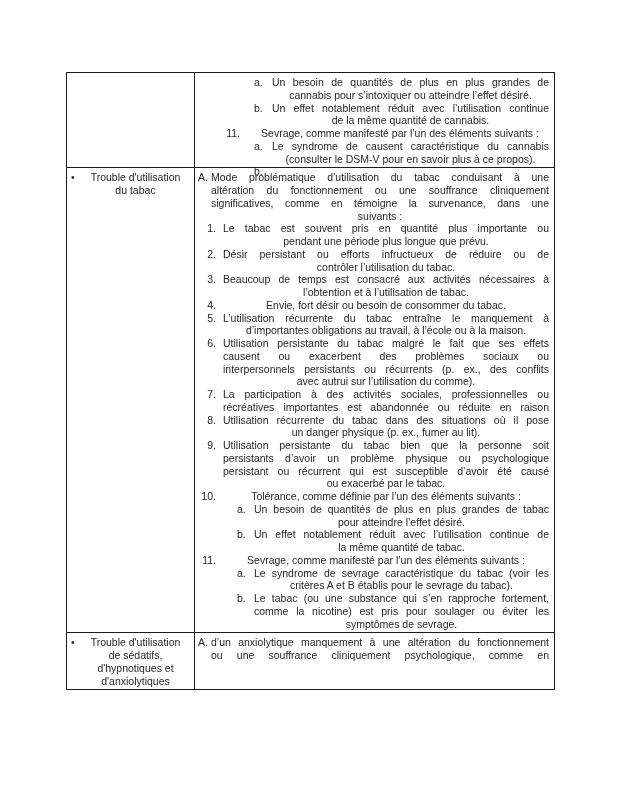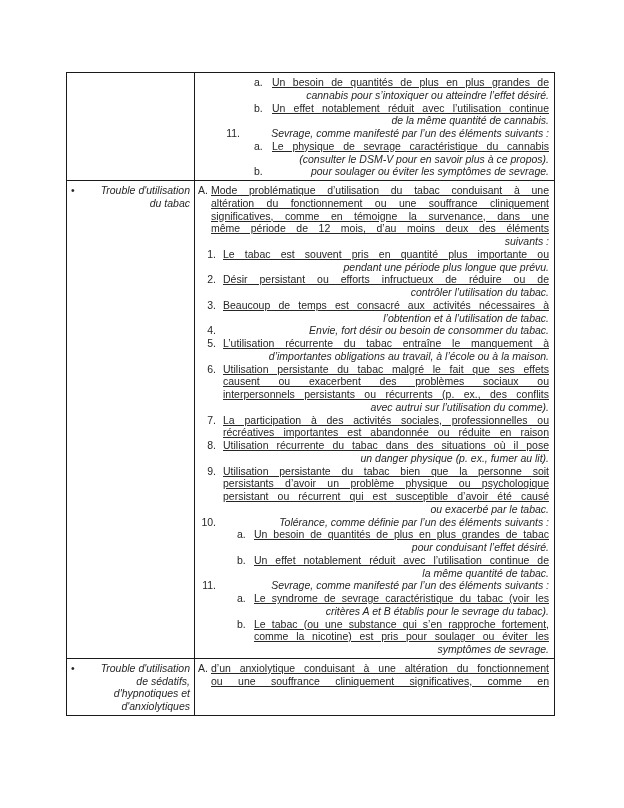--- a/index.html
+++ b/index.html
@@ -53,22 +53,22 @@
   .lv-num   { padding-left: 27px; }
   .lv-num   > .marker { left: 2px; width: 18px; text-align: right; }
   .lv-alpha { padding-left: 58px; }
   .lv-alpha > .marker { left: 41px; }
   
   .offset .lv-num   { padding-left: 55px; }
   .offset .lv-num   > .marker { left: 22px; width: 22px; text-align: right; }
   .offset .lv-alpha { padding-left: 76px; }
   .offset .lv-alpha > .marker { left: 58px; }
   .line { white-space: nowrap; overflow: visible; }
-  .jl   { text-align: justify; text-align-last: justify; text-decoration: underline; }
-  .ll   { text-align: right; font-style: italic; }
+  .jl   { text-align: justify; text-align-last: justify; }
+  .ll   { text-align: center; }
 </style>
 </head>
 <body>
 
 <div id="doc-page">
   <div id="criteria-table">
       <div class="t-row">
         <div class="cell-left"></div>
         <div class="cell-right offset">
           <div class="item lv-alpha">
@@ -80,44 +80,42 @@
             <span class="marker">b.</span>
             <div class="line jl">Un effet notablement réduit avec l’utilisation continue</div>
             <div class="line ll">de la même quantité de cannabis.</div>
           </div>
           <div class="item lv-num">
             <span class="marker">11.</span>
             <div class="line ll">Sevrage, comme manifesté par l’un des éléments suivants :</div>
           </div>
           <div class="item lv-alpha">
             <span class="marker">a.</span>
-            <div class="line jl">Le physique de sevrage caractéristique du cannabis</div>
+            <div class="line jl">Le syndrome de causent caractéristique du cannabis</div>
             <div class="line ll">(consulter le DSM-V pour en savoir plus à ce propos).</div>
           </div>
           <div class="item lv-alpha">
             <span class="marker">b.</span>
-            <div class="line ll">pour soulager ou éviter les symptômes de sevrage.</div>
           </div>
         </div>
       </div>
       <div class="t-row">
         <div class="cell-left">
           <div class="bullet-item">
             <span class="bullet">•</span>
             <div class="line ll">Trouble d'utilisation</div>
             <div class="line ll">du tabac</div>
           </div>
         </div>
         <div class="cell-right">
           <div class="item lv-top">
             <span class="marker">A.</span>
             <div class="line jl">Mode problématique d’utilisation du tabac conduisant à une</div>
             <div class="line jl">altération du fonctionnement ou une souffrance cliniquement</div>
             <div class="line jl">significatives, comme en témoigne la survenance, dans une</div>
-            <div class="line jl">même période de 12 mois, d’au moins deux des éléments</div>
             <div class="line ll">suivants :</div>
           </div>
           <div class="item lv-num">
             <span class="marker">1.</span>
             <div class="line jl">Le tabac est souvent pris en quantité plus importante ou</div>
             <div class="line ll">pendant une période plus longue que prévu.</div>
           </div>
           <div class="item lv-num">
             <span class="marker">2.</span>
             <div class="line jl">Désir persistant ou efforts infructueux de réduire ou de</div>
@@ -161,21 +159,21 @@
             <div class="line jl">persistant ou récurrent qui est susceptible d’avoir été causé</div>
             <div class="line ll">ou exacerbé par le tabac.</div>
           </div>
           <div class="item lv-num">
             <span class="marker">10.</span>
             <div class="line ll">Tolérance, comme définie par l’un des éléments suivants :</div>
           </div>
           <div class="item lv-alpha">
             <span class="marker">a.</span>
             <div class="line jl">Un besoin de quantités de plus en plus grandes de tabac</div>
-            <div class="line ll">pour conduisant l’effet désiré.</div>
+            <div class="line ll">pour atteindre l’effet désiré.</div>
           </div>
           <div class="item lv-alpha">
             <span class="marker">b.</span>
             <div class="line jl">Un effet notablement réduit avec l’utilisation continue de</div>
             <div class="line ll">la même quantité de tabac.</div>
           </div>
           <div class="item lv-num">
             <span class="marker">11.</span>
             <div class="line ll">Sevrage, comme manifesté par l’un des éléments suivants :</div>
           </div>
@@ -198,19 +196,19 @@
             <span class="bullet">•</span>
             <div class="line ll">Trouble d'utilisation</div>
             <div class="line ll">de sédatifs,</div>
             <div class="line ll">d'hypnotiques et</div>
             <div class="line ll">d'anxiolytiques</div>
           </div>
         </div>
         <div class="cell-right">
           <div class="item lv-top">
             <span class="marker">A.</span>
-            <div class="line jl">d’un anxiolytique conduisant à une altération du fonctionnement</div>
-            <div class="line jl">ou une souffrance cliniquement significatives, comme en</div>
+            <div class="line jl">d’un anxiolytique manquement à une altération du fonctionnement</div>
+            <div class="line jl">ou une souffrance cliniquement psychologique, comme en</div>
           </div>
         </div>
       </div>
     </div>
 </div>
 
 </body></html>

